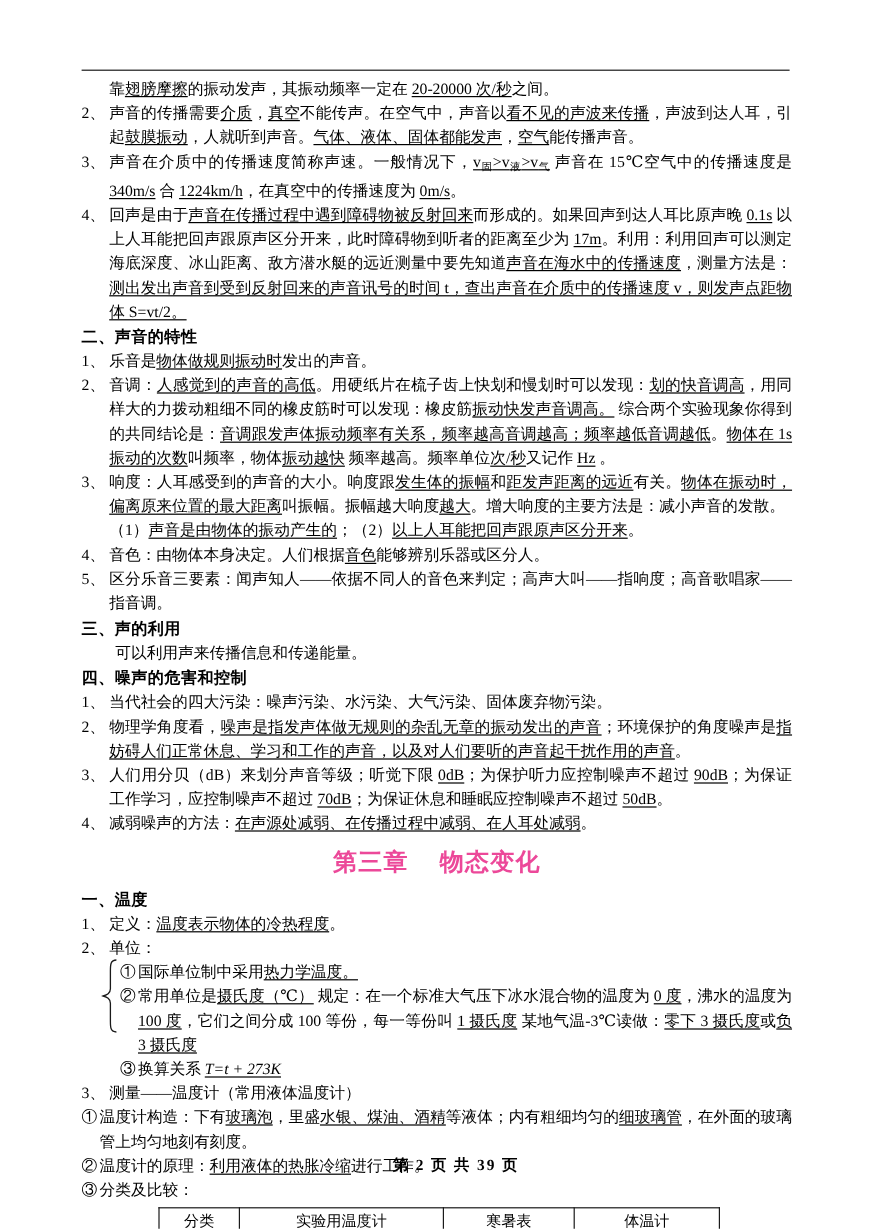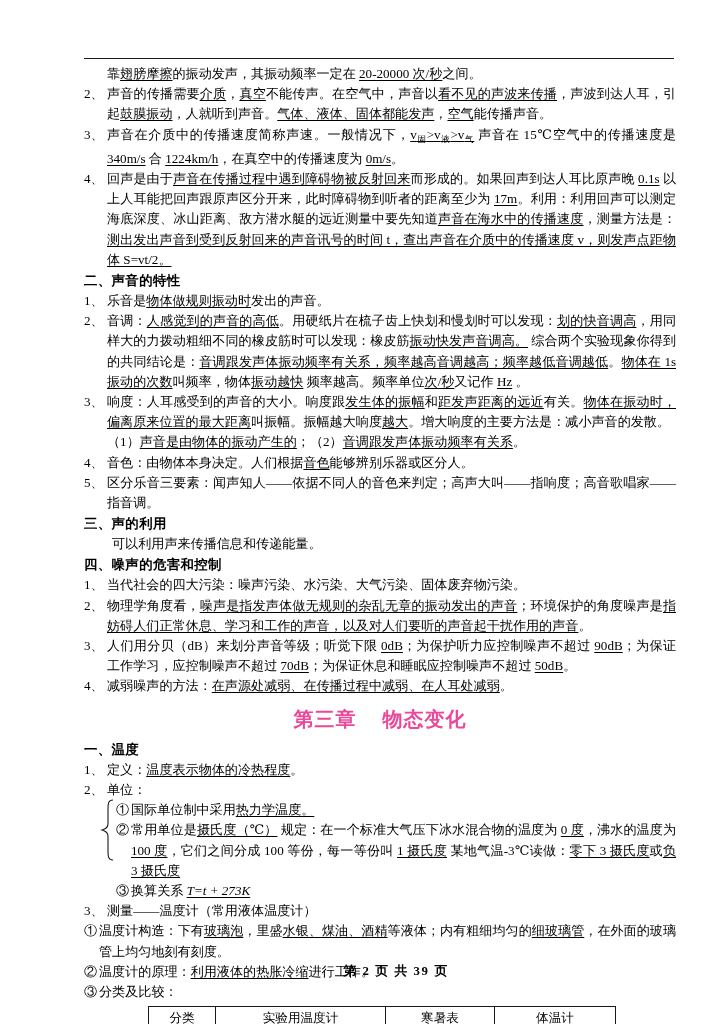--- a/index.html
+++ b/index.html
@@ -11,21 +11,21 @@
   body {
     width: 724px;
     height: 1024px;
     position: relative;
     font-family: "Liberation Serif", "DejaVu Serif", serif;
     color: #000000;
     overflow: hidden;
   }
   .page {
     position: absolute;
-    left: 16px; top: 0;
+    left: 0; top: 0;
     width: 684px;
     height: 1024px;
     box-sizing: border-box;
   }
   .header-rule {
     position: absolute;
     left: 68px;
     top: 58px;
     width: 590px;
     height: 0;
@@ -173,21 +173,21 @@
     <p class="num-item"><span class="marker">4、</span><span>回声是由于</span><u>声音在传播过程中遇到障碍物被反射回来</u><span>而形成的。如果回声到达人耳比原声晚 </span><u>0.1s</u><span> 以上人耳能把回声跟原声区分开来，此时障碍物到听者的距离至少为 </span><u>17m</u><span>。利用：利用回声可以测定海底深度、冰山距离、敌方潜水艇的远近测量中要先知道</span><u>声音在海水中的传播速度</u><span>，测量方法是：</span><u>测出发出声音到受到反射回来的声音讯号的时间 t，查出声音在介质中的传播速度 v，则发声点距物体 S=vt/2。</u></p>
 
     <p class="sec-head">二、声音的特性</p>
 
     <p class="num-item"><span class="marker">1、</span><span>乐音是</span><u>物体做规则振动时</u><span>发出的声音。</span></p>
 
     <p class="num-item"><span class="marker">2、</span><span>音调：</span><u>人感觉到的声音的高低</u><span>。用硬纸片在梳子齿上快划和慢划时可以发现：</span><u>划的快音调高</u><span>，用同样大的力拨动粗细不同的橡皮筋时可以发现：橡皮筋</span><u>振动快发声音调高。</u><span> 综合两个实验现象你得到的共同结论是：</span><u>音调跟发声体振动频率有关系，频率越高音调越高；频率越低音调越低</u><span>。</span><u>物体在 1s 振动的次数</u><span>叫频率，物体</span><u>振动越快</u><span> 频率越高。频率单位</span><u>次/秒</u><span>又记作 </span><u>Hz</u><span> 。</span></p>
 
     <p class="num-item"><span class="marker">3、</span><span>响度：人耳感受到的声音的大小。响度跟</span><u>发生体的振幅</u><span>和</span><u>距发声距离的远近</u><span>有关。</span><u>物体在振动时，偏离原来位置的最大距离</u><span>叫振幅。振幅越大响度</span><u>越大</u><span>。增大响度的主要方法是：减小声音的发散。</span></p>
 
-    <p class="indent-1"><span>（1）</span><u>声音是由物体的振动产生的</u><span>；（2）</span><u>音调跟发声体振动频率有关系</u><span>。</span></p>
+    <p class="indent-1"><span>（1）</span><u>声音是由物体的振动产生的</u><span>；（2）</span><u>以上人耳能把回声跟原声区分开来</u><span>。</span></p>
 
     <p class="num-item"><span class="marker">4、</span><span>音色：由物体本身决定。人们根据</span><u>音色</u><span>能够辨别乐器或区分人。</span></p>
 
     <p class="num-item"><span class="marker">5、</span><span>区分乐音三要素：闻声知人——依据不同人的音色来判定；高声大叫——指响度；高音歌唱家——指音调。</span></p>
 
     <p class="sec-head">三、声的利用</p>
 
     <p class="indent-1" style="padding-left:28px;">可以利用声来传播信息和传递能量。</p>
 
     <p class="sec-head">四、噪声的危害和控制</p>

